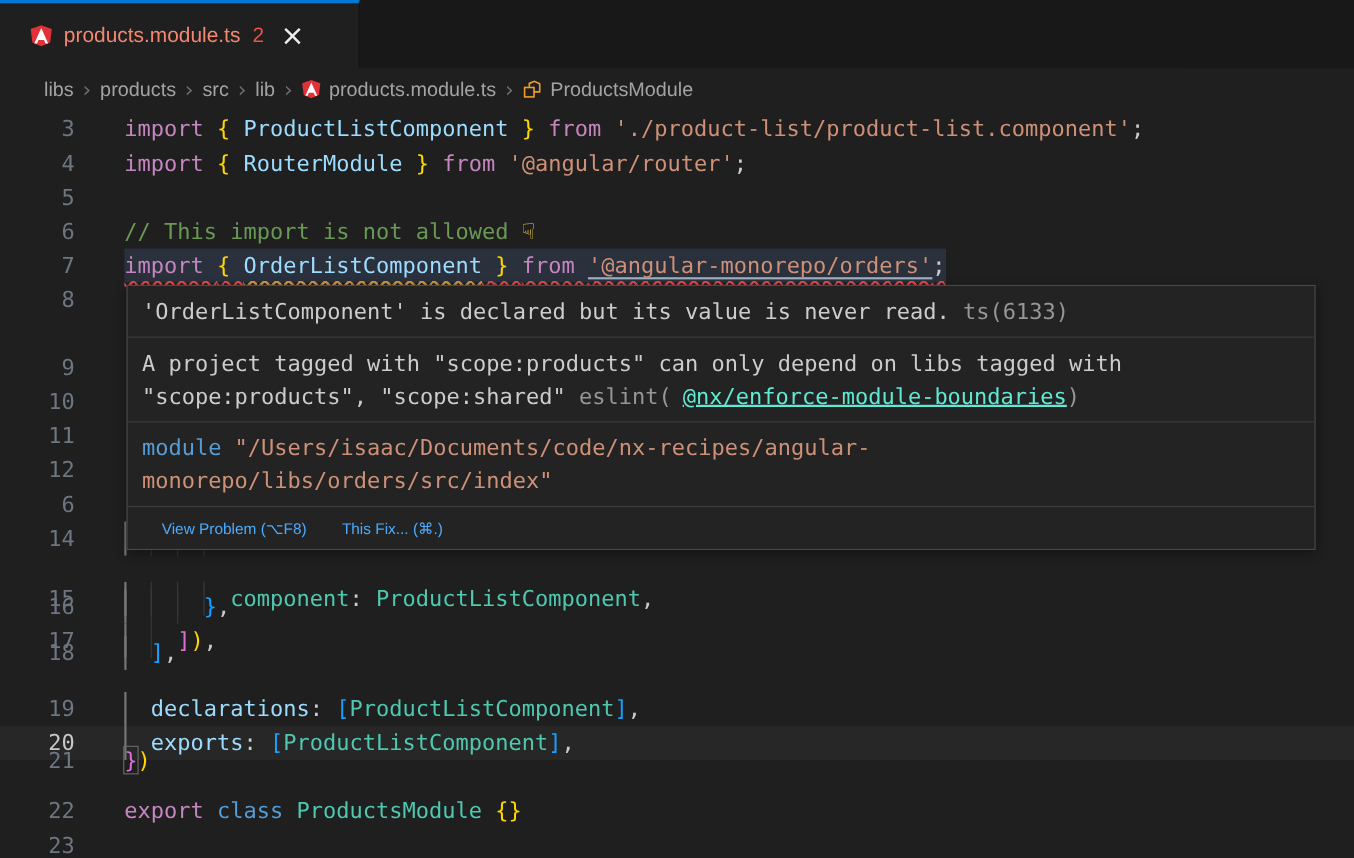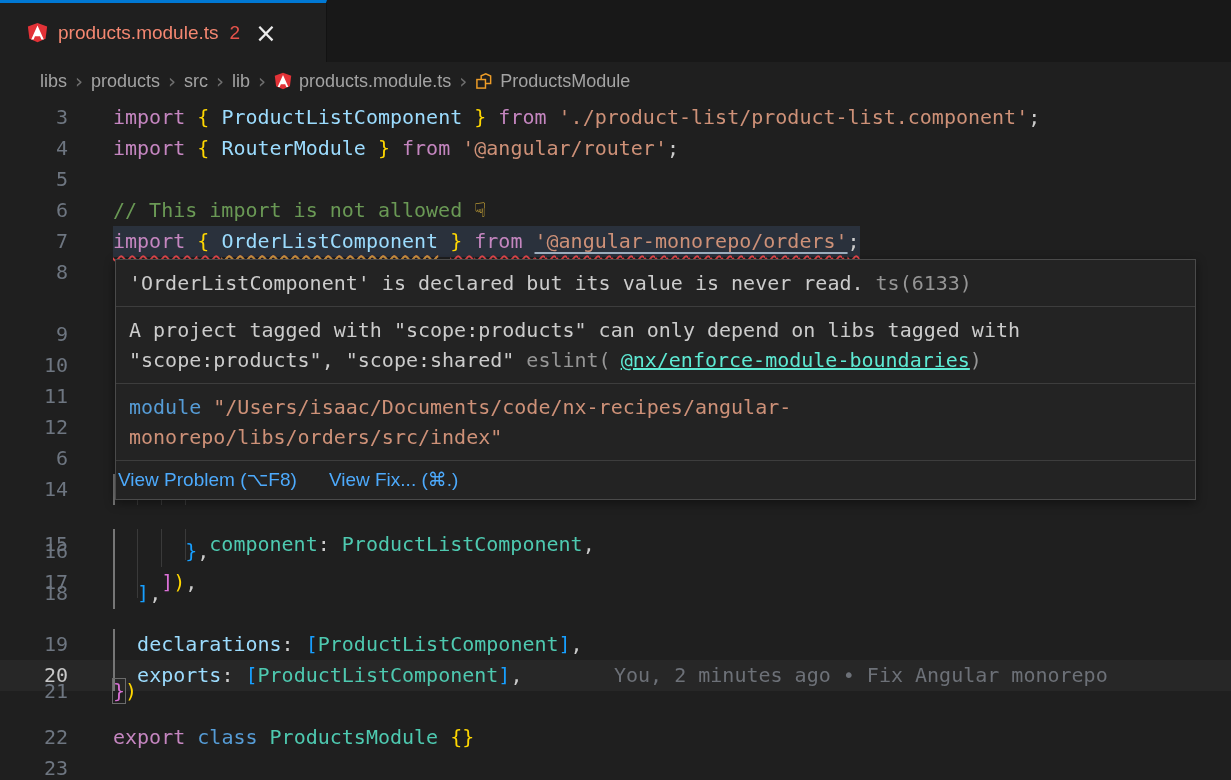--- a/index.html
+++ b/index.html
@@ -50,22 +50,22 @@
   .hover{position:absolute;left:115px;top:259px;width:1081px;background:#232323;
          border:1px solid #4a4a4a;box-sizing:border-box;z-index:10;
          box-shadow:0 3px 10px rgba(0,0,0,.45);}
   .hv-sec{padding:8px 13px;font-family:"DejaVu Sans Mono",monospace;font-size:20px;
           line-height:30px;color:#cccccc;}
   .hv-sec > div{white-space:nowrap;}
   .hv-sep{height:1px;background:#3d3d3d;}
   .hv-code{color:#969696;}
   .hv-kw{color:#569CD6;} .hv-str{color:#CE9178;}
   .hv-link{color:#5eead4;text-decoration:underline;cursor:pointer;margin-left:10px;}
-  .hv-actions{padding:4px 2px;font-family:"Liberation Sans","DejaVu Sans",sans-serif;
-              font-size:19px;line-height:30px;display:flex;gap:32px;}
+  .hv-actions{padding:4px 31px;font-family:"Liberation Sans","DejaVu Sans",sans-serif;
+              font-size:14px;line-height:30px;display:flex;gap:32px;}
   .hv-actions a{color:#4daafc;cursor:pointer;text-decoration:none;}
 
   .ng-icon{display:inline-block;flex:none;}
 </style>
 </head>
 <body>
 
 <div class="tabbar">
   <div class="tab">
     <svg class="ng-icon" width="21" height="21" viewBox="0 0 24 24">
@@ -199,21 +199,20 @@
     </div>
     <div class="crow" style="top: 529px;">
       <span class="aguide" style="left: calc(0ch + 113px);"></span>
       <span class="lnum">19</span>
       <span class="ltext"><span>  </span><span class="prop">declarations</span><span class="pun">:</span><span> </span><span class="bkB">[</span><span class="cls">ProductListComponent</span><span class="bkB">]</span><span class="pun">,</span></span>
     </div>
     <div class="crow current" style="top: 560px;">
       <span class="aguide" style="left: calc(0ch + 113px);"></span>
       <span class="lnum cur">20</span>
       <span class="ltext"><span>  </span><span class="prop">exports</span><span class="pun">:</span><span> </span><span class="bkB">[</span><span class="cls">ProductListComponent</span><span class="bkB">]</span><span class="pun">,</span></span>
-      <span class="blame">You, 2 minutes ago • Fix Angular monorepo</span>
     </div>
     <div class="crow" style="top: 576px; padding-left: 48px;">
       <span class="lnum">21</span>
       <span class="ltext"><span class="bkP bm">}</span><span class="bkG">)</span></span>
     </div>
     <div class="crow" style="top: 622px;">
       <span class="lnum">22</span>
       <span class="ltext"><span class="kw">export</span><span> </span><span class="kwB">class</span><span> </span><span class="cls">ProductsModule</span><span> </span><span class="bkG">{}</span></span>
     </div>
     <div class="crow" style="top: 653px;">
@@ -232,15 +231,15 @@
     <div><span>"scope:products", "scope:shared" </span><span class="hv-code">eslint(</span><a class="hv-link">@nx/enforce-module-boundaries</a><span class="hv-code">)</span></div>
   </div>
   <div class="hv-sep"></div>
   <div class="hv-sec">
     <div><span class="hv-kw">module</span><span class="hv-str"> "/Users/isaac/Documents/code/nx-recipes/angular-</span></div>
     <div><span class="hv-str">monorepo/libs/orders/src/index"</span></div>
   </div>
   <div class="hv-sep"></div>
   <div class="hv-actions">
     <a>View Problem (⌥F8)</a>
-    <a>View Fix... (⌘.)</a>
+    <a>This Fix... (⌘.)</a>
   </div>
 </div>
 
 </body></html>

